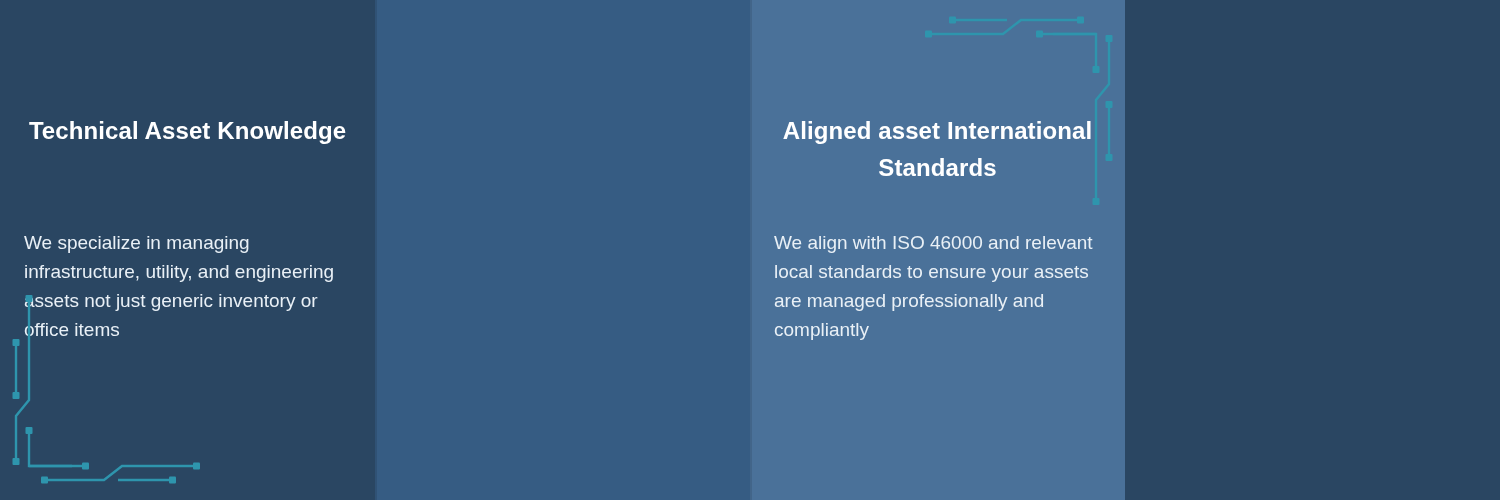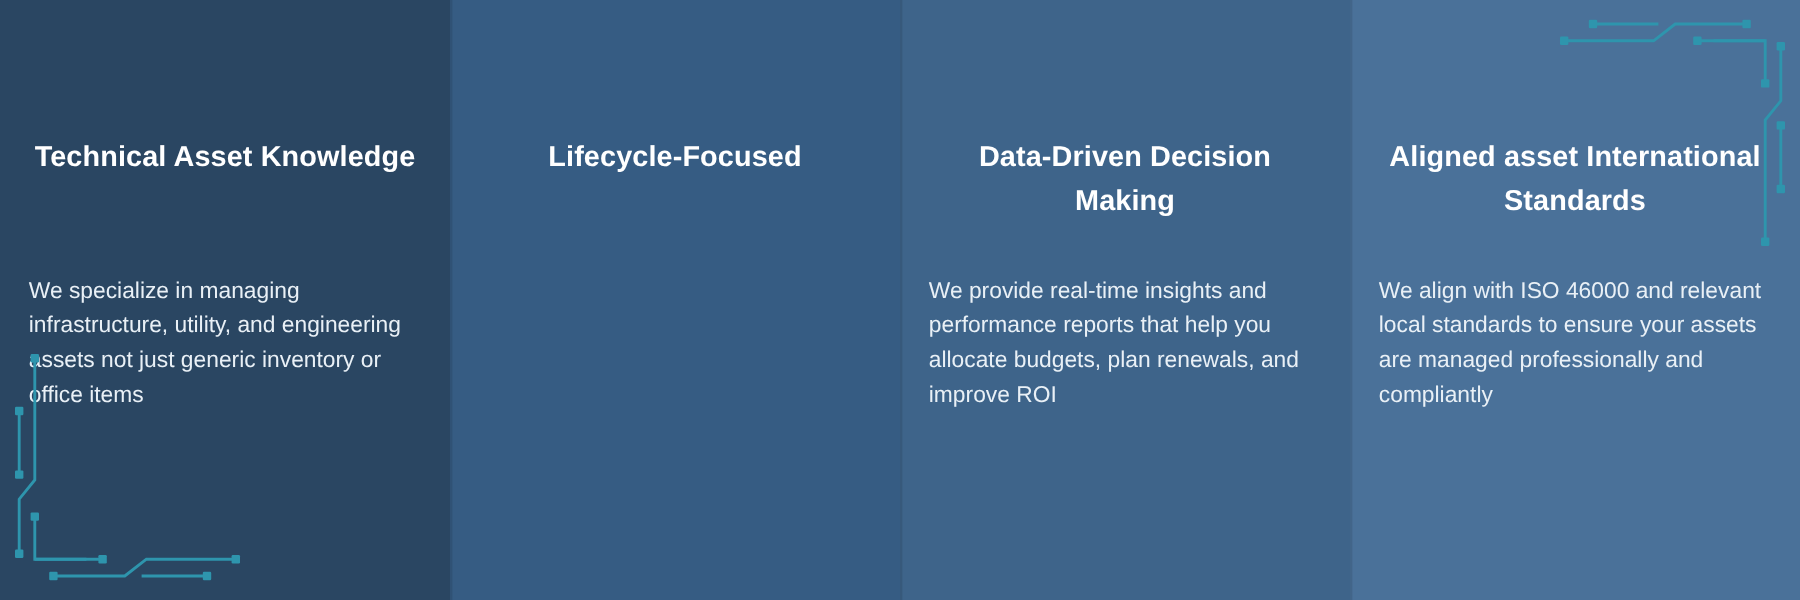--- a/index.html
+++ b/index.html
@@ -121,27 +121,22 @@
         <rect x="12.5" y="178" width="7" height="7" rx="1"></rect>
         <rect x="82" y="182.5" width="7" height="7" rx="1"></rect>
         <rect x="193" y="182.5" width="7" height="7" rx="1"></rect>
         <rect x="41" y="196.5" width="7" height="7" rx="1"></rect>
         <rect x="169" y="196.5" width="7" height="7" rx="1"></rect>
       </g>
     </svg>
   </section>
 
   <section class="panel" style="background: rgb(54, 92, 131);">
-    <h3 class="panel-title">Lifecycle-Focused</h3>
   </section>
 
-  <section class="panel" style="background: rgb(62, 100, 138);">
-    <h3 class="panel-title">Data-Driven Decision Making</h3>
-    <p class="panel-body">We provide real-time insights and performance reports that help you allocate budgets, plan renewals, and improve ROI</p>
-  </section>
 
   <section class="panel" style="background: rgb(74, 113, 153);">
     <h3 class="panel-title">Aligned asset International Standards</h3>
     <p class="panel-body">We align with ISO 46000 and relevant local standards to ensure your assets are managed professionally and compliantly</p>
 
     <svg class="circuit circuit-top-right" viewBox="0 0 220 220" fill="none" xmlns="http://www.w3.org/2000/svg">
       <g stroke="#2E95AD" stroke-width="2.4" stroke-linecap="butt">
         <path d="M29 18 L29 120 L16 136 L16 182"></path>
         <path d="M16 62 L16 116"></path>
         <path d="M29 150 L29 178 L29 186 L72 186"></path>

